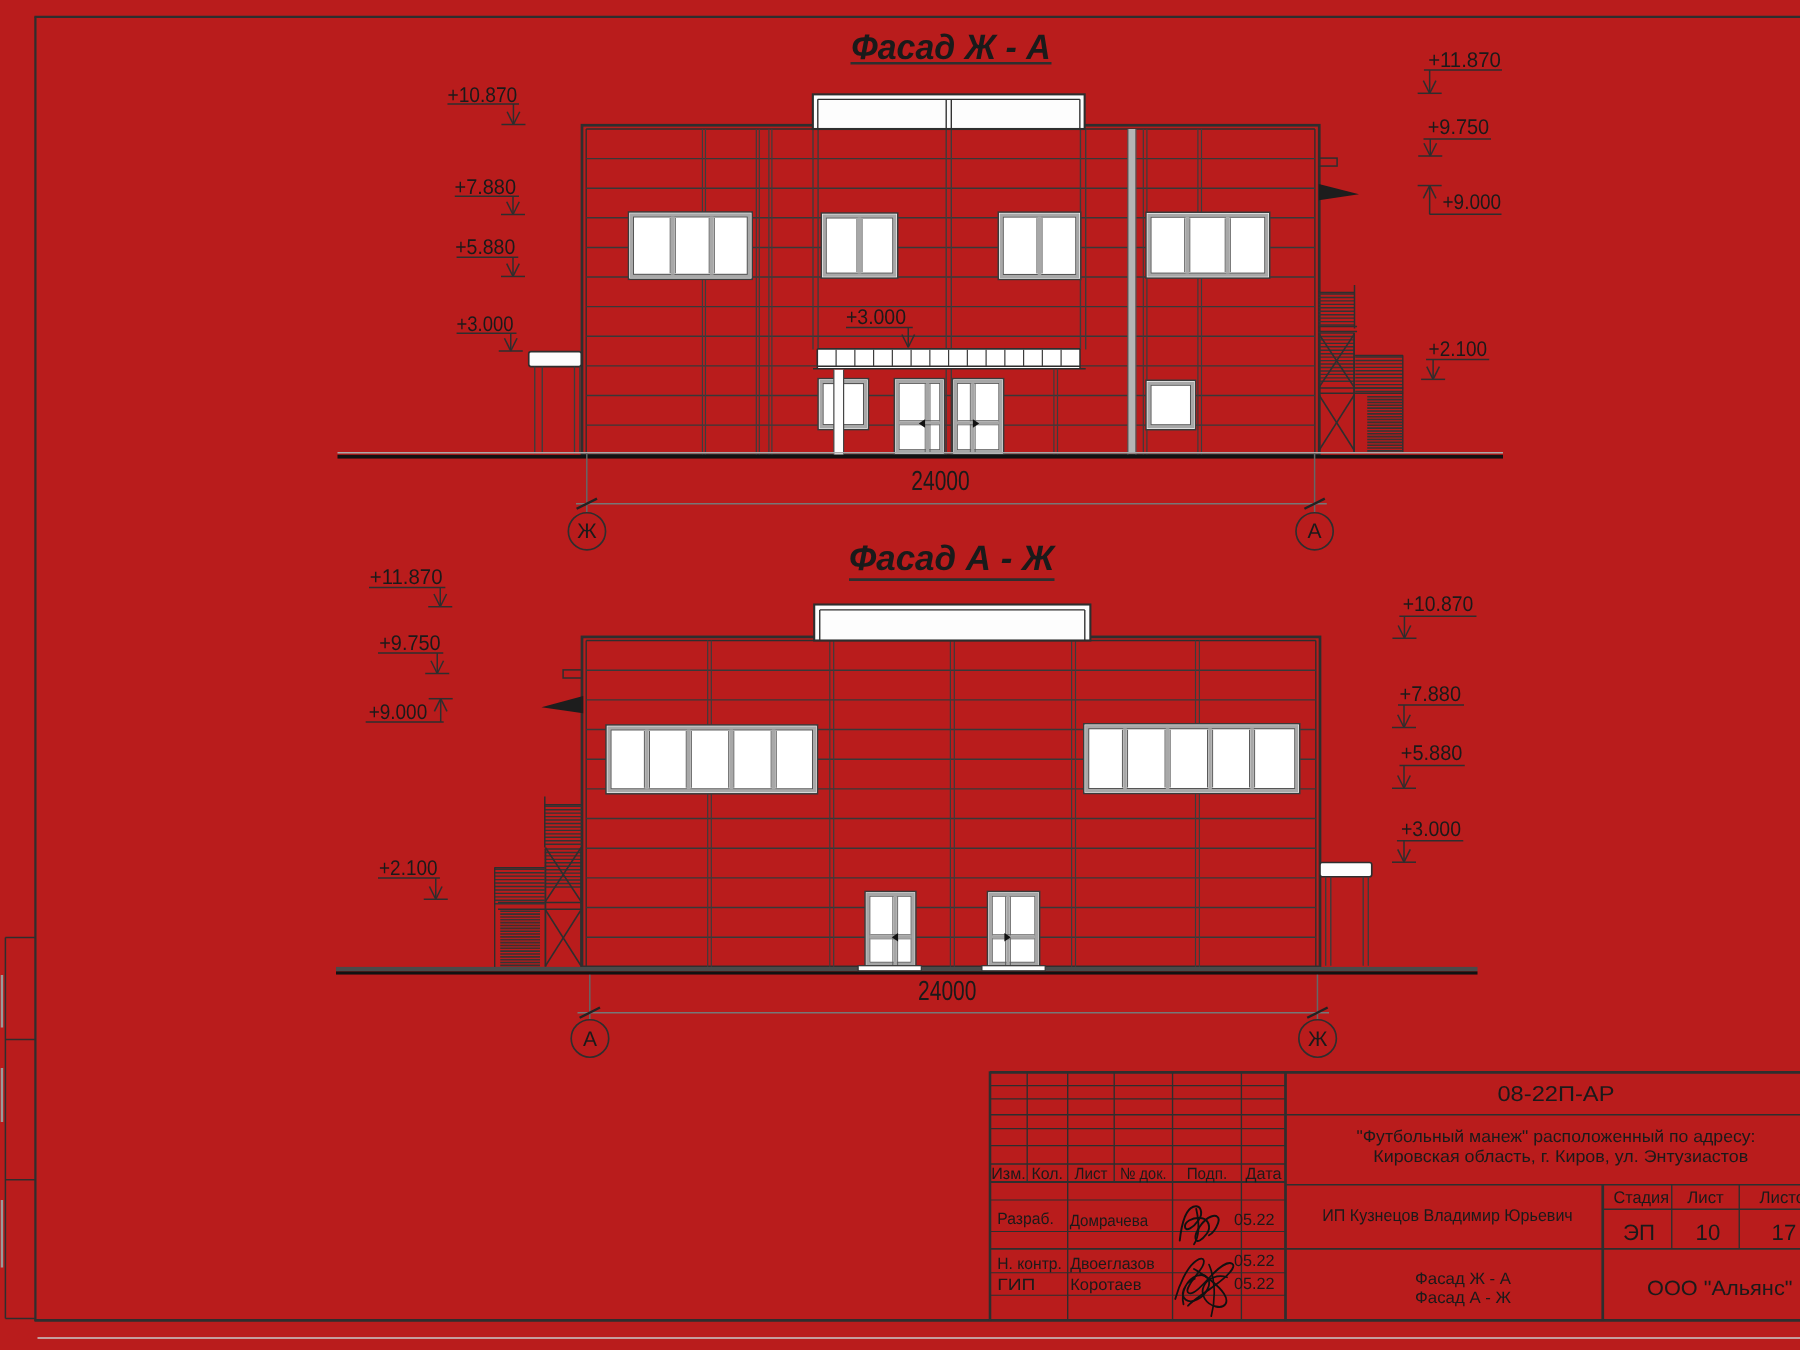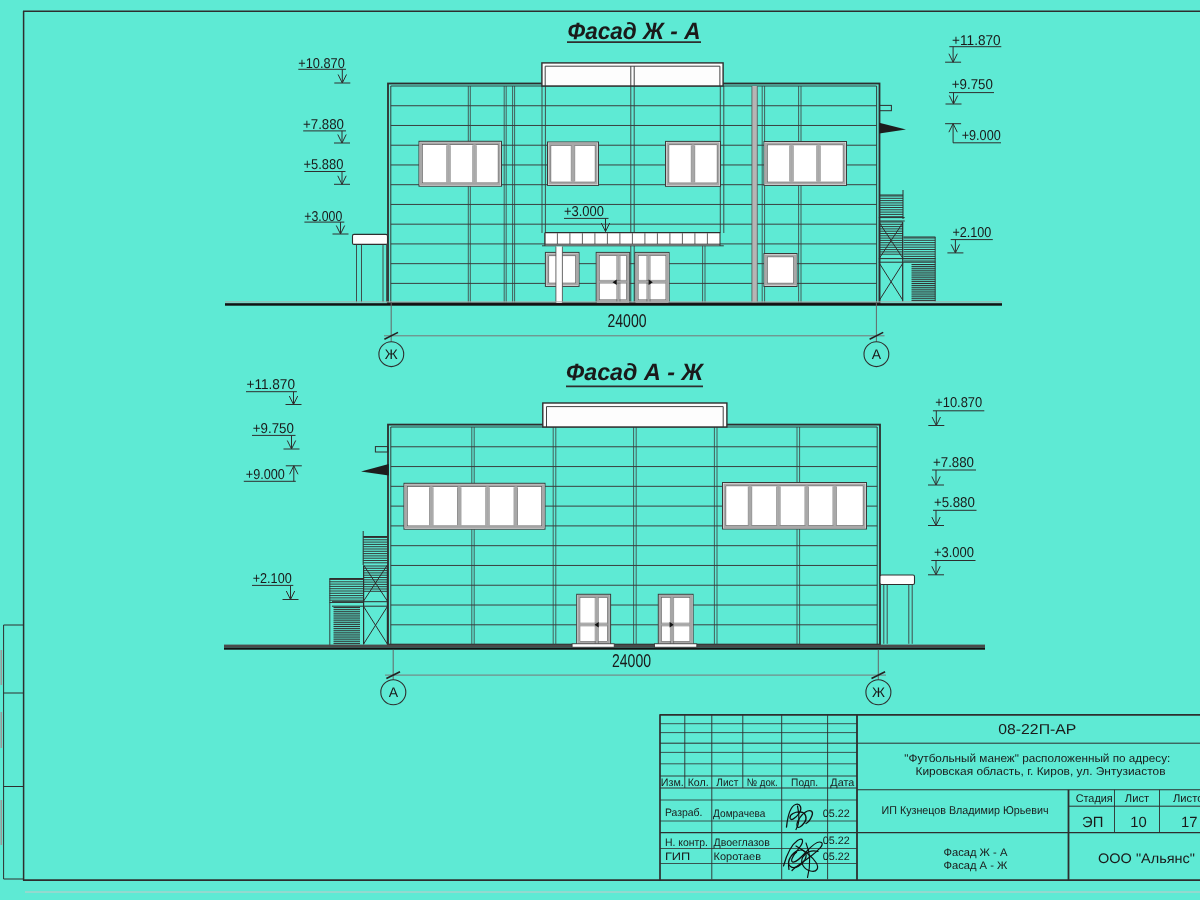--- a/index.html
+++ b/index.html
@@ -1,16 +1,16 @@
 <!DOCTYPE html>
 <html><head><meta charset="utf-8"><title>d</title>
 <style>
 html,body{margin:0;padding:0;background:#fff;}
 svg text{-webkit-font-smoothing:antialiased;text-rendering:geometricPrecision;}
-#sheet{position:relative;width:1200px;height:900px;background:#5eead4;overflow:hidden;transform:translateZ(0);will-change:transform;}
+#sheet{position:relative;width:1200px;height:900px;background:#b91c1c;overflow:hidden;transform:translateZ(0);will-change:transform;}
 </style></head>
 <body>
 <div id="sheet">
 <svg width="1200" height="900" viewBox="0 0 1200 900">
 <line x1="23" y1="11.3" x2="1200" y2="11.3" stroke="#2e2e2e" stroke-width="1.5"></line>
 <line x1="23.6" y1="11" x2="23.6" y2="880.6" stroke="#2e2e2e" stroke-width="1.5"></line>
 <line x1="23" y1="880.2" x2="1200" y2="880.2" stroke="#2e2e2e" stroke-width="1.8"></line>
 <line x1="25" y1="892" x2="1200" y2="892" stroke="#c9c9c9" stroke-width="1.0"></line>
 <line x1="3.6" y1="625" x2="3.6" y2="879" stroke="#2e2e2e" stroke-width="1.0"></line>
 <line x1="3.6" y1="625" x2="23.6" y2="625" stroke="#2e2e2e" stroke-width="1.0"></line>

